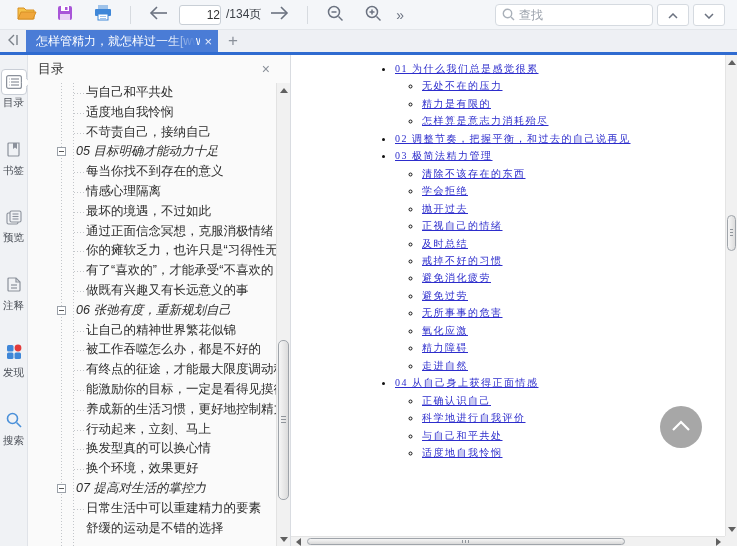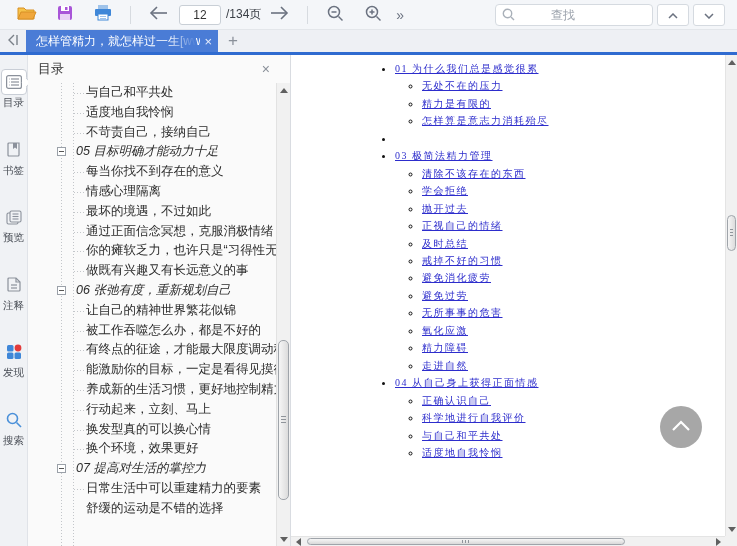--- a/index.html
+++ b/index.html
@@ -8,25 +8,25 @@
   .window { width:737px; height:546px; display:flex; flex-direction:column; background:#fff; }
 
   
   .toolbar { height:30px; flex:0 0 30px; background:#f4f6f9; display:flex; align-items:center;
     padding:0 12px 0 14px; border-bottom:1px solid #e3e6ea; }
   .tbtn { background:none; border:none; width:26px; height:24px; display:flex; align-items:center;
     justify-content:center; cursor:pointer; color:#6b7280; padding:0; }
   .tbtn + .tbtn { margin-left:12px; }
   .sep { width:1px; height:18px; background:#d7dbe0; margin:0 14px; }
   .page-input { width:42px; height:20px; border:1px solid #c9cfd6; border-radius:3px; background:#fff;
-    text-align:center; font-size:12px; color:#333; outline:none; }
+    text-align:right; font-size:12px; color:#333; outline:none; }
   .page-total { font-size:12px; color:#3a3f46; margin:0 6px 0 5px; }
   .overflow-btn { font-size:14px; color:#6b7280; background:none; border:none; margin-left:10px; cursor:pointer; }
   .searchbox { margin-left:auto; width:158px; height:22px; background:#fff; border:1px solid #d5dae0;
-    border-radius:4px; display:flex; align-items:center; padding:0 6px;gap:32px; }
+    border-radius:4px; display:flex; align-items:center; padding:0 6px; }
   .searchbox input { border:none; outline:none; flex:1; font-size:12px; color:#333; min-width:0; background:transparent; }
   .searchbox input::placeholder { color:#9aa1ab; }
   .findbtn { width:32px; height:22px; background:#fff; border:1px solid #d5dae0; border-radius:3px;
     display:flex; align-items:center; justify-content:center; margin-left:4px; cursor:pointer; }
 
   
   .tabbar { height:22px; flex:0 0 22px; background:#eef0f4; display:flex; align-items:stretch; }
   .collapse-btn { width:26px; background:none; border:none; display:flex; align-items:center;
     justify-content:center; cursor:pointer; }
   .tab { width:192px; background:#4a7cd6; color:#fff; display:flex; align-items:center;
@@ -284,20 +284,21 @@
       <div class="toc-tree" id="toc-tree">
           <div class="toc-row lvl2"><span class="stub"></span><span>与自己和平共处</span></div>
           <div class="toc-row lvl2"><span class="stub"></span><span>适度地自我怜悯</span></div>
           <div class="toc-row lvl2"><span class="stub"></span><span>不苛责自己，接纳自己</span></div>
           <div class="toc-row lvl1"><span class="expander"></span><span>05 目标明确才能动力十足</span></div>
           <div class="toc-row lvl2"><span class="stub"></span><span>每当你找不到存在的意义</span></div>
           <div class="toc-row lvl2"><span class="stub"></span><span>情感心理隔离</span></div>
           <div class="toc-row lvl2"><span class="stub"></span><span>最坏的境遇，不过如此</span></div>
           <div class="toc-row lvl2"><span class="stub"></span><span>通过正面信念冥想，克服消极情绪</span></div>
           <div class="toc-row lvl2"><span class="stub"></span><span>你的瘫软乏力，也许只是“习得性无助</span></div>
+          <div class="toc-row lvl2"><span class="stub"></span><span>有了“喜欢的”，才能承受“不喜欢的</span></div>
           <div class="toc-row lvl2"><span class="stub"></span><span>做既有兴趣又有长远意义的事</span></div>
           <div class="toc-row lvl1"><span class="expander"></span><span>06 张弛有度，重新规划自己</span></div>
           <div class="toc-row lvl2"><span class="stub"></span><span>让自己的精神世界繁花似锦</span></div>
           <div class="toc-row lvl2"><span class="stub"></span><span>被工作吞噬怎么办，都是不好的</span></div>
           <div class="toc-row lvl2"><span class="stub"></span><span>有终点的征途，才能最大限度调动积极</span></div>
           <div class="toc-row lvl2"><span class="stub"></span><span>能激励你的目标，一定是看得见摸得着</span></div>
           <div class="toc-row lvl2"><span class="stub"></span><span>养成新的生活习惯，更好地控制精力</span></div>
           <div class="toc-row lvl2"><span class="stub"></span><span>行动起来，立刻、马上</span></div>
           <div class="toc-row lvl2"><span class="stub"></span><span>换发型真的可以换心情</span></div>
           <div class="toc-row lvl2"><span class="stub"></span><span>换个环境，效果更好</span></div>
@@ -316,21 +317,21 @@
       </div>
     </div>
 
     <div class="doc-area">
       <ul class="doc-outline" id="doc-outline">
           <li><a class="doc-link">01 为什么我们总是感觉很累</a><ul>
               <li><a class="doc-link">无处不在的压力</a></li>
               <li><a class="doc-link">精力是有限的</a></li>
               <li><a class="doc-link">怎样算是意志力消耗殆尽</a></li>
             </ul></li>
-          <li></li>
+          <li><a class="doc-link">02 调整节奏，把握平衡，和过去的自己说再见</a></li>
           <li><a class="doc-link">03 极简法精力管理</a><ul>
               <li><a class="doc-link">清除不该存在的东西</a></li>
               <li><a class="doc-link">学会拒绝</a></li>
               <li><a class="doc-link">抛开过去</a></li>
               <li><a class="doc-link">正视自己的情绪</a></li>
               <li><a class="doc-link">及时总结</a></li>
               <li><a class="doc-link">戒掉不好的习惯</a></li>
               <li><a class="doc-link">避免消化疲劳</a></li>
               <li><a class="doc-link">避免过劳</a></li>
               <li><a class="doc-link">无所事事的危害</a></li>

